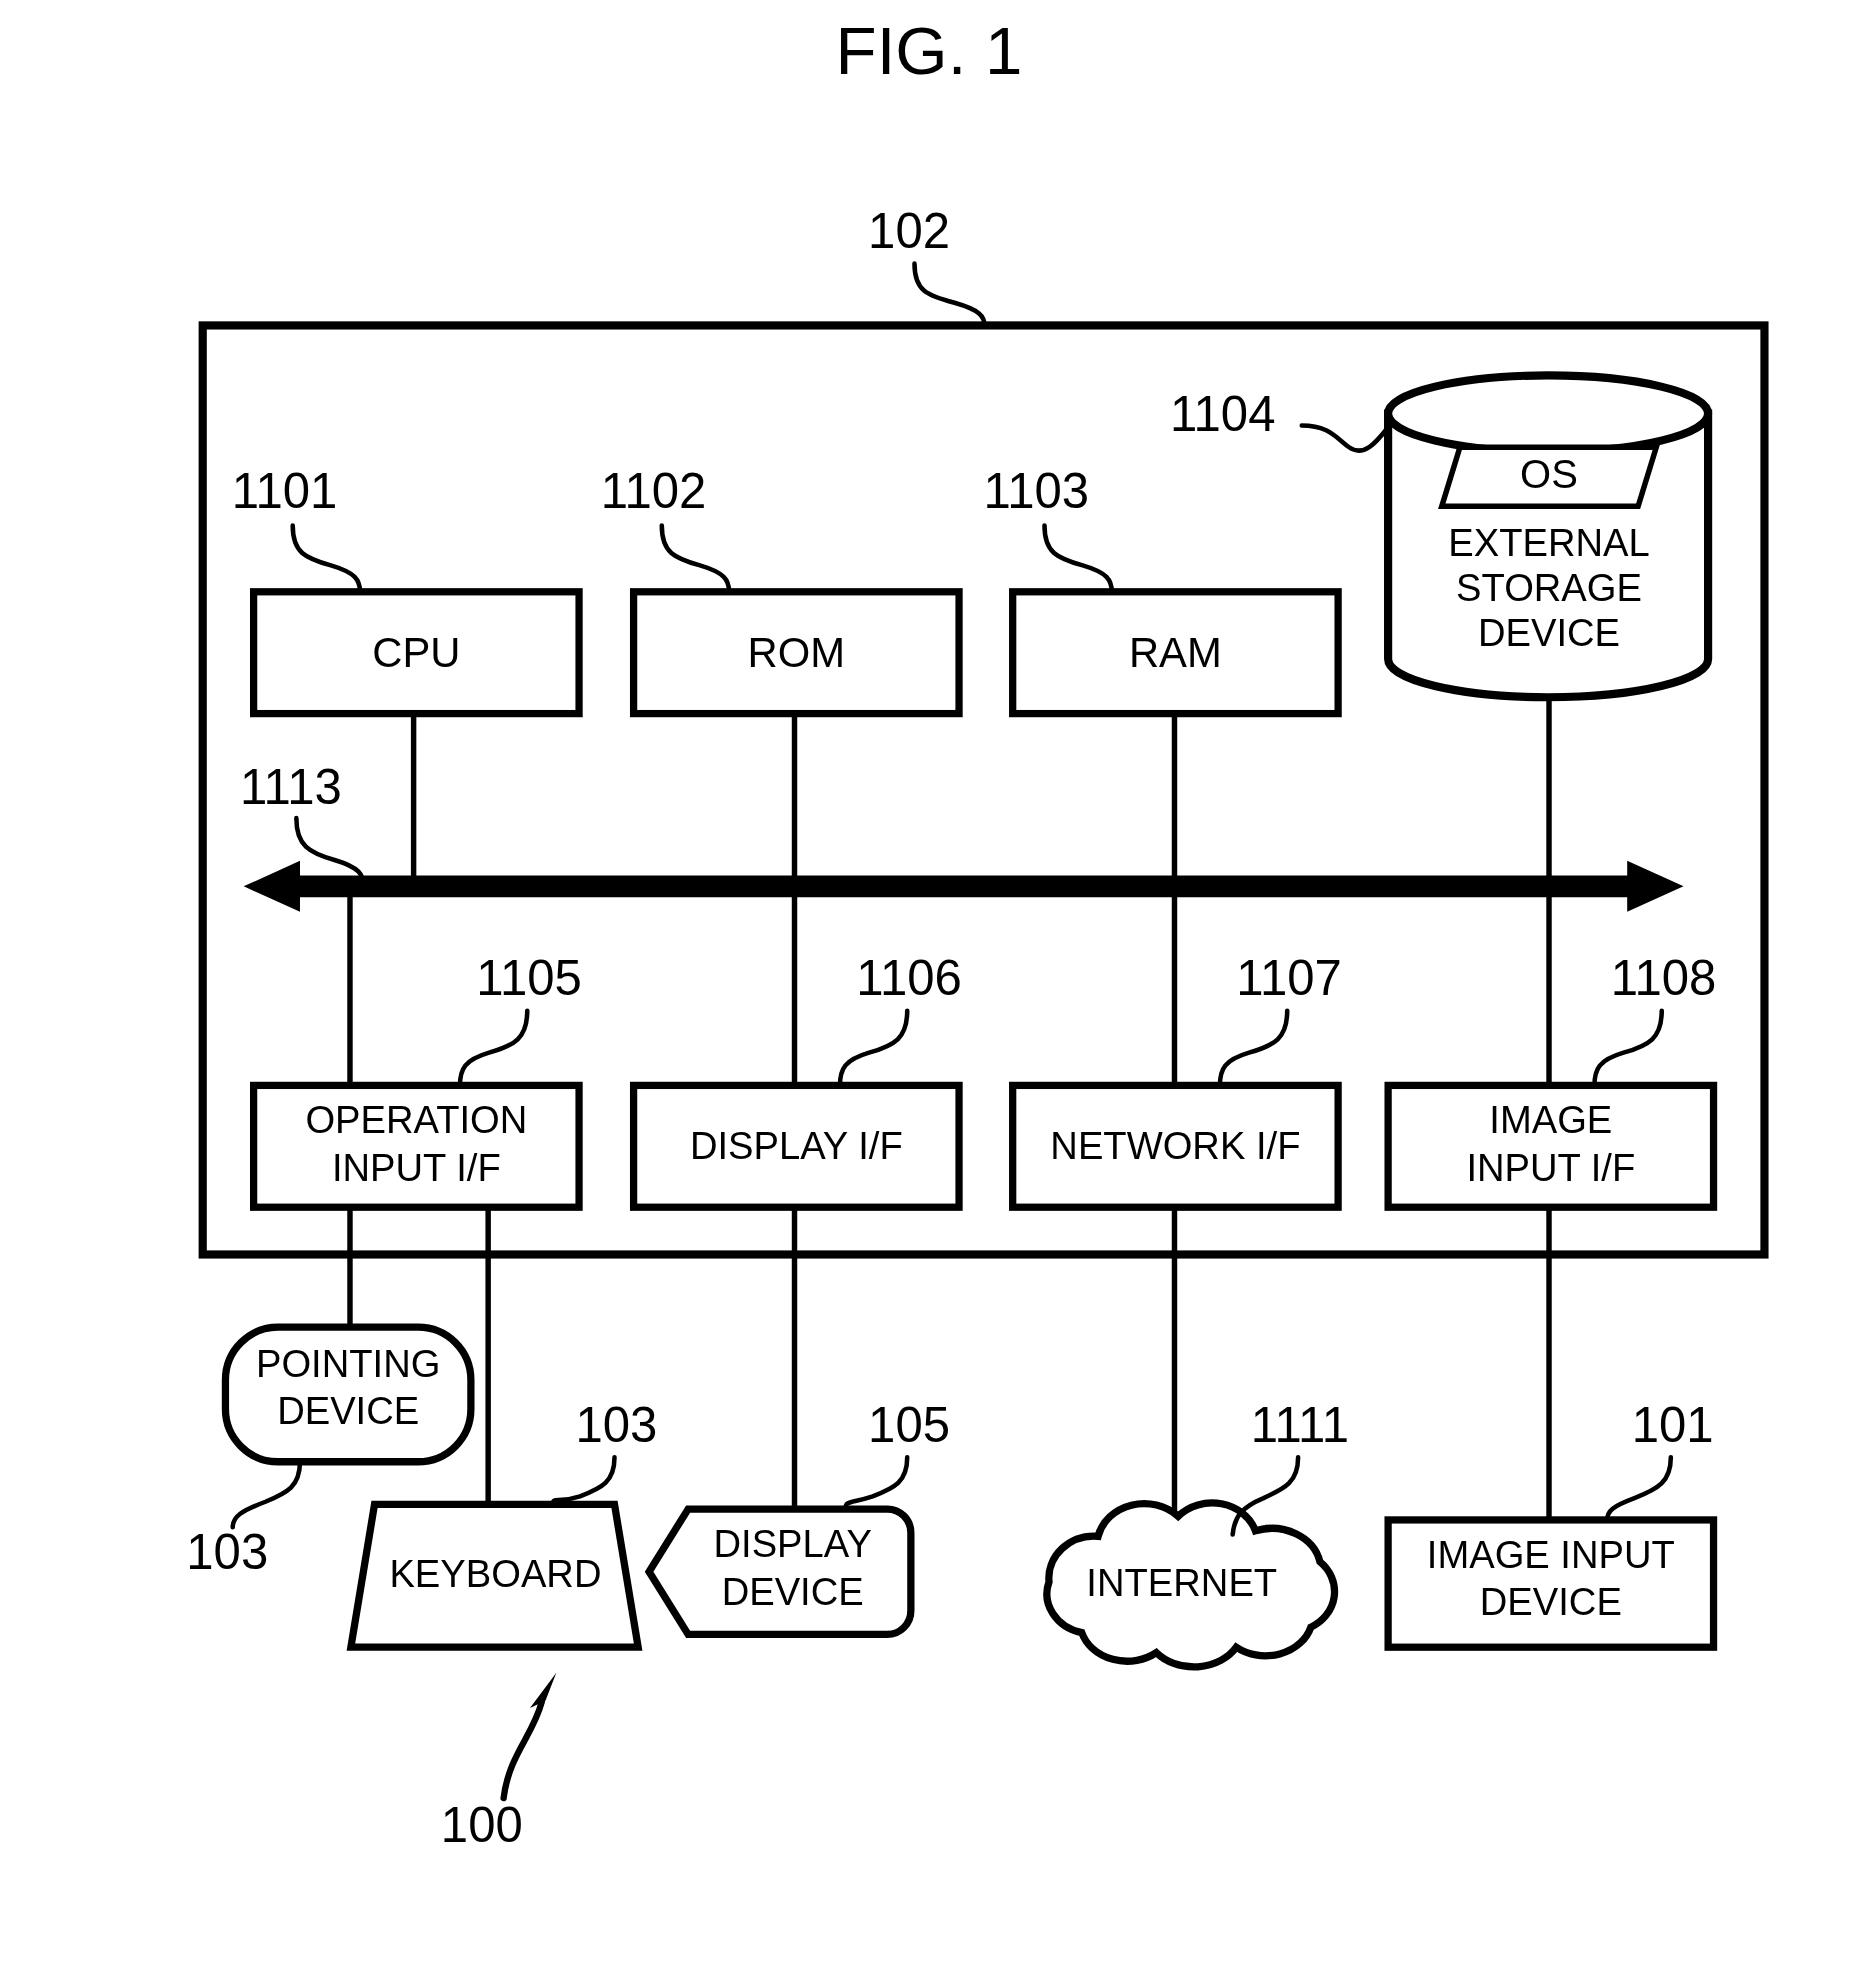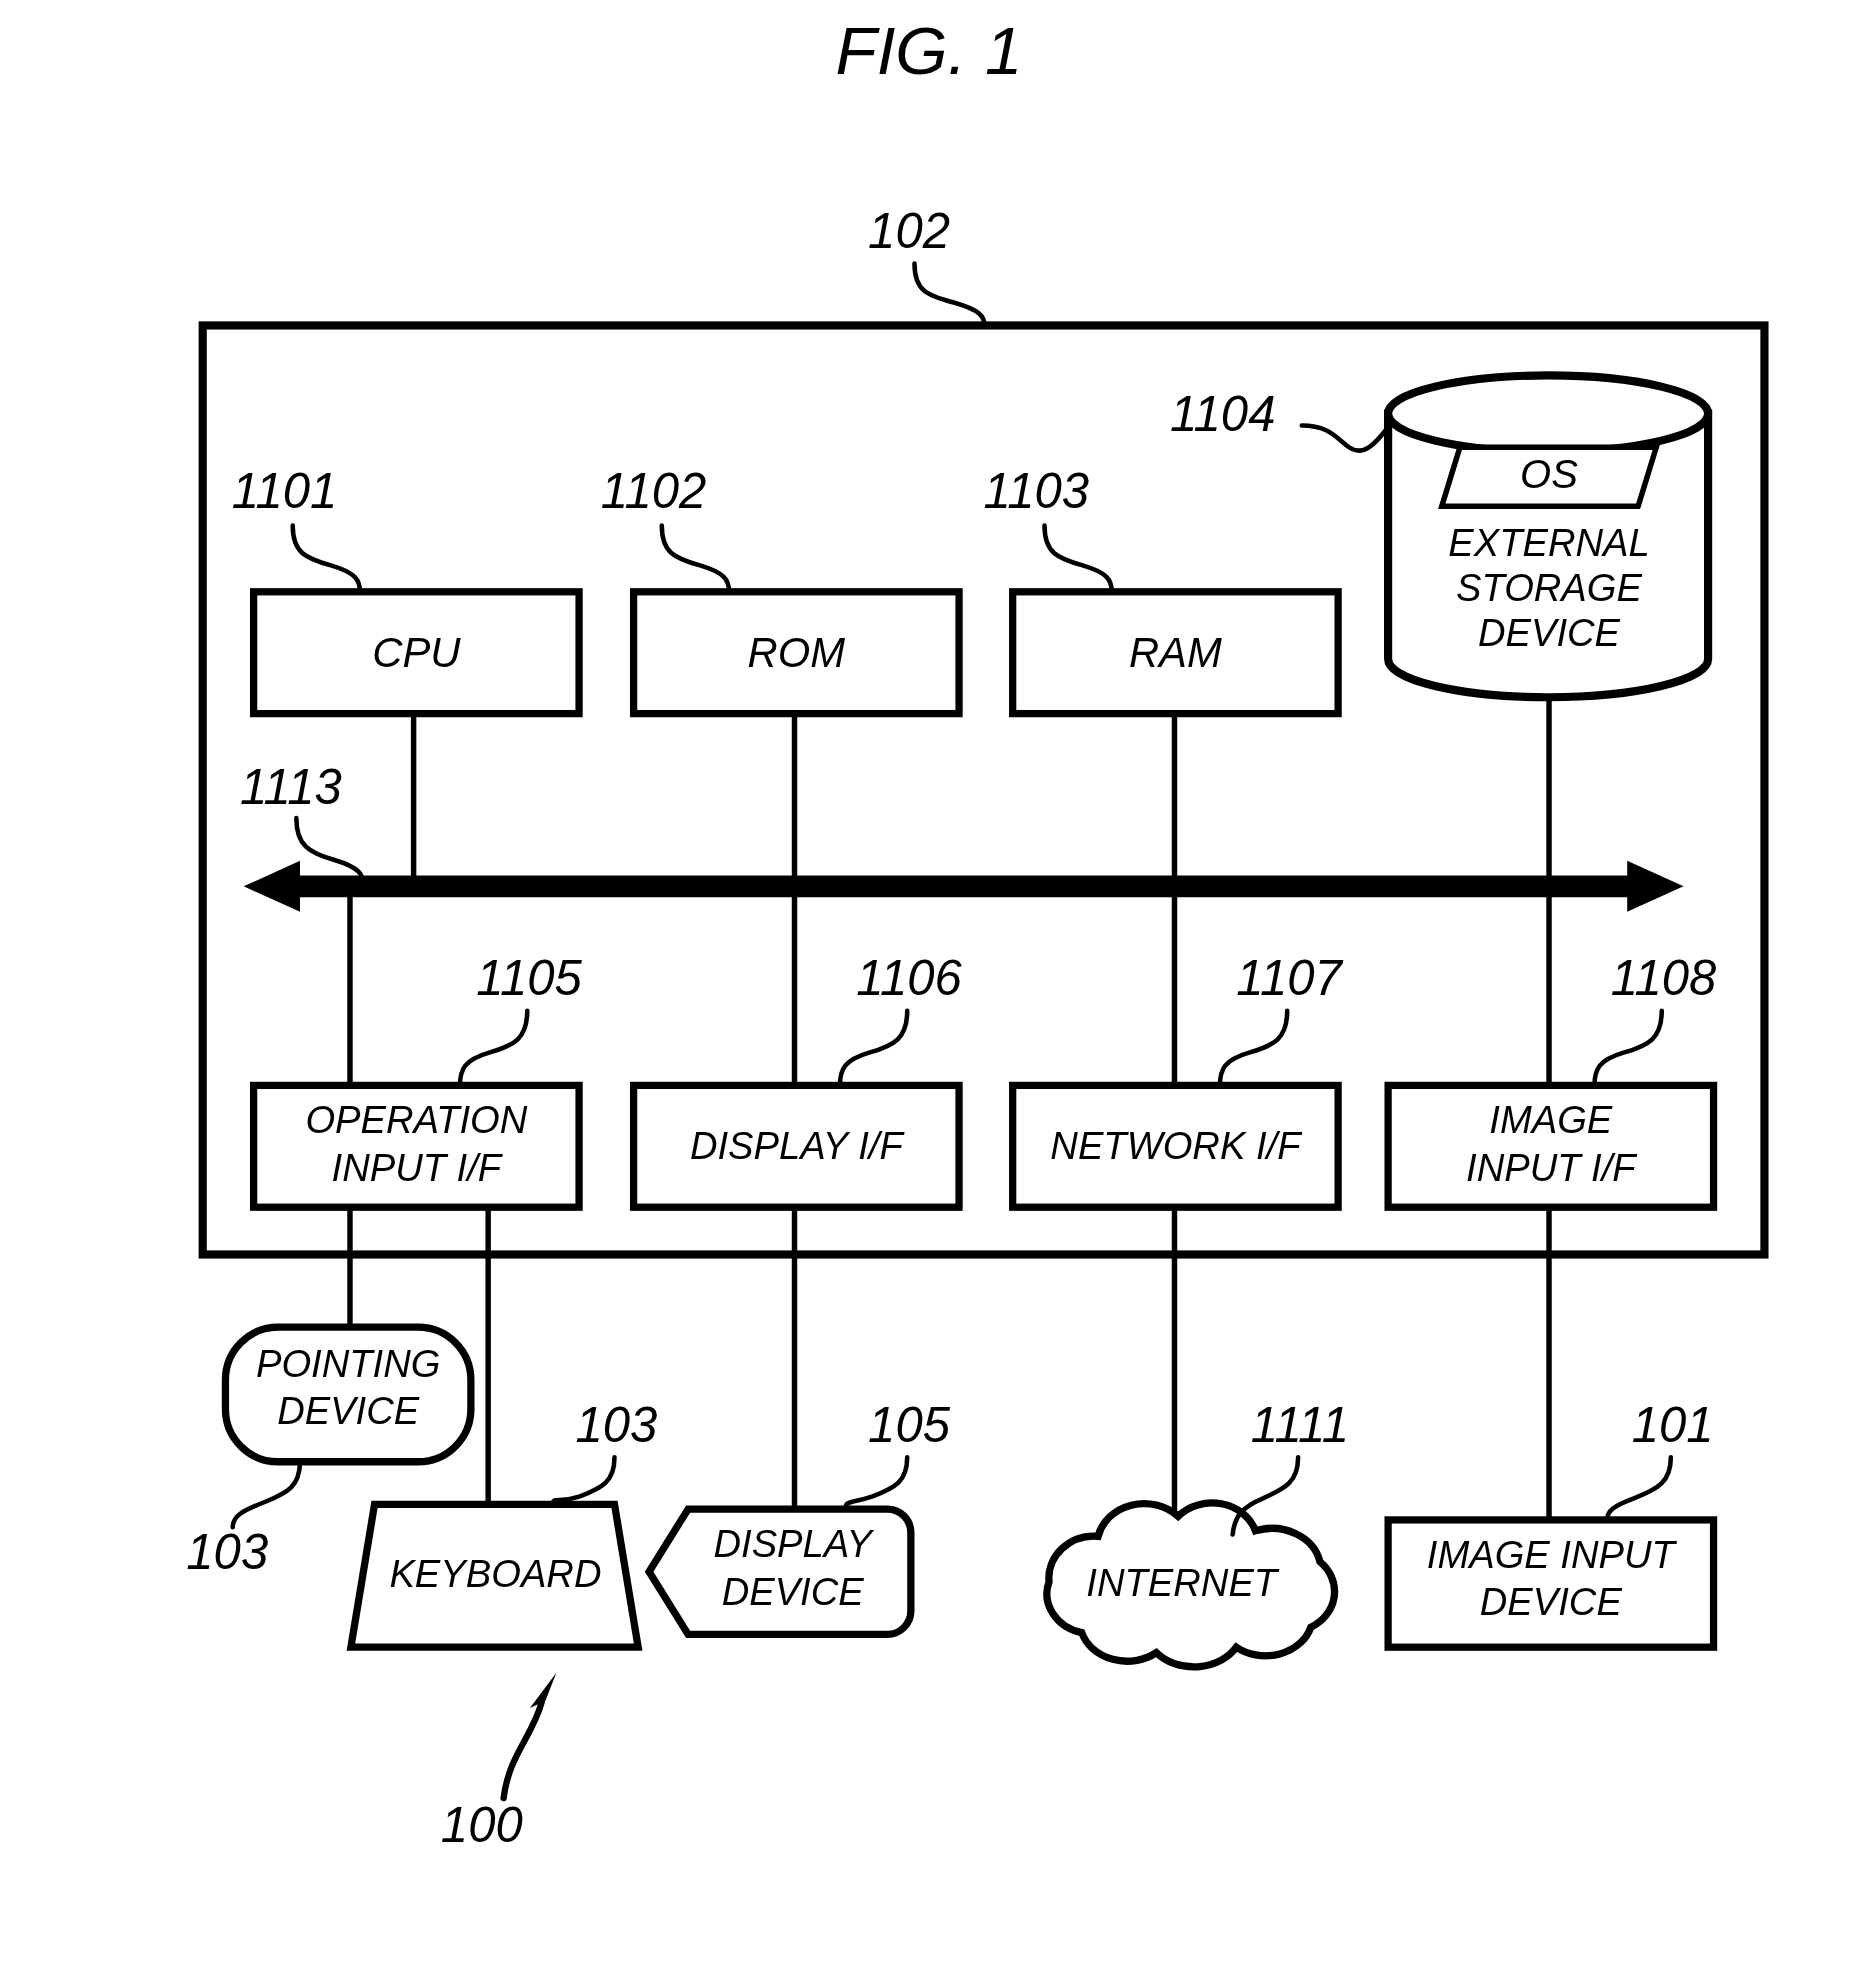--- a/index.html
+++ b/index.html
@@ -11,21 +11,20 @@
     width: 1859px;
     height: 1979px;
     font-family: "Liberation Sans", sans-serif;
     overflow: hidden;
   }
   #figure-root {
     position: relative;
     width: 1859px;
     height: 1979px;
     background: #ffffff;
-    font-style: italic;
   }
   svg#diagram {
     display: block;
     width: 1859px;
     height: 1979px;
   }
   text {
     font-family: "Liberation Sans", sans-serif;
     fill: #000000;
     dominant-baseline: middle;

